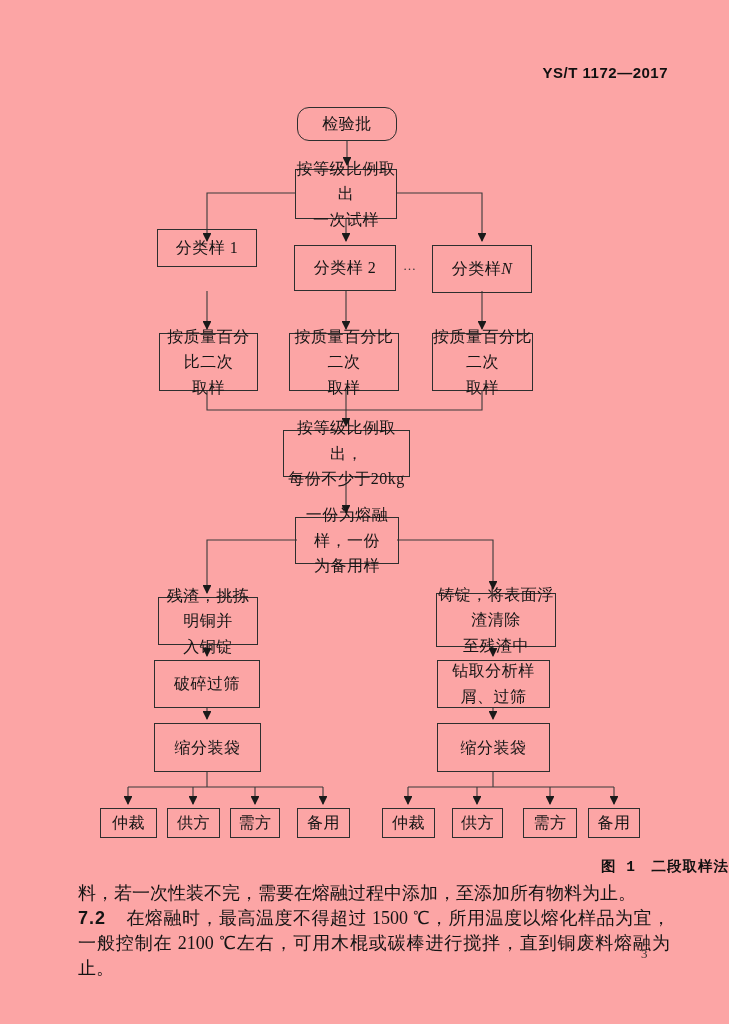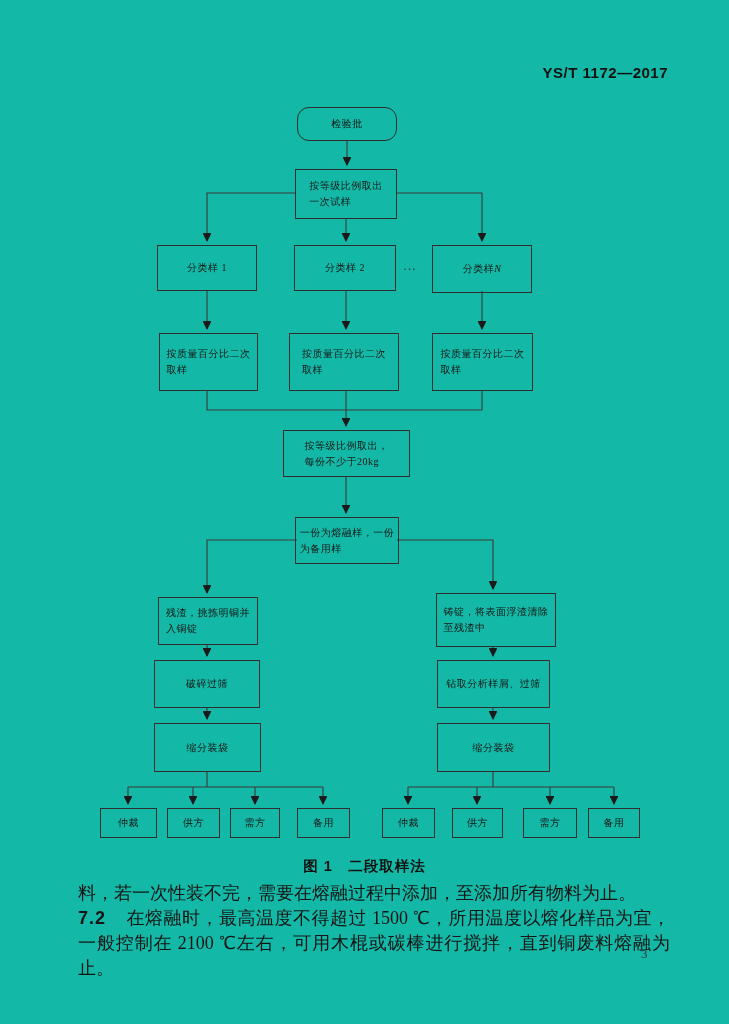--- a/index.html
+++ b/index.html
@@ -1,41 +1,41 @@
 <!DOCTYPE html>
 <html><head>
 <meta charset="utf-8">
 <style>
   html,body { margin:0; padding:0; background:#e8e8e6; }
   .page {
     position:relative; width:729px; height:1024px; margin:0 auto;
-    background:#14b8a6; overflow:hidden;
+    background:#fca5a5; overflow:hidden;
     font-family:"Liberation Serif", serif; color:#1a1a1a;
   }
   .hdr {
     position:absolute; top:64px; right:61px;
     font-family:"Liberation Sans", sans-serif; font-weight:bold;
     font-size:15px; letter-spacing:0.5px; color:#111;
   }
   svg.wires { position:absolute; left:0; top:0; pointer-events:none; }
   .fnode {
     position:absolute; box-sizing:border-box;
     border:1.3px solid #2e2e2e; background:transparent;
     display:flex; align-items:center; justify-content:center;
-    text-align:left; font-size:10px; line-height:1.6;
+    text-align:center; font-size:16px; line-height:1.6;
     white-space:pre-line; letter-spacing:0.5px; color:#151515;
   }
   .fnode.start { border-radius:12px; }
   .ellip {
     position:absolute; font-size:13px; color:#333; letter-spacing:2px;
   }
   .var { font-style:italic; font-family:"Liberation Serif", serif; }
   .caption {
-    position:absolute; left:0; top:857px; width:729px; text-align:center;
-    font-family:Liberation Sans, sans-serif; font-weight:bold;
+    position:absolute; left:0; top:857px; width:729px; text-align:right;
+    font-family:Liberation Mono, monospace; font-weight:bold;
     font-size:14.5px; letter-spacing:1px; color:#111;
   }
   .bodytext {
     position:absolute; left:78px; width:592px;
     font-size:18px; line-height:25px; text-align:justify; color:#141414;
   }
   .cont { top:881px; }
   .clause { top:906px; }
   .clause-num {
     font-family:"Liberation Sans", sans-serif; font-weight:bold;
@@ -86,21 +86,21 @@
       <path d="M550,787 V804" marker-end="url(#arr)"></path>
       <path d="M614,787 V804" marker-end="url(#arr)"></path>
     </g>
   </svg>
 
   <div class="fnode start" style="left:297px;top:107px;width:100px;height:34px">检验批</div>
 
   <div class="fnode" style="left:295px;top:169px;width:102px;height:50px">按等级比例取出
 一次试样</div>
 
-  <div class="fnode" style="left:157px;top:245px;width:100px;height:46px">分类样 1</div>
+  <div class="fnode" style="left:157px;top:229px;width:100px;height:38px">分类样 1</div>
   <div class="fnode" style="left:294px;top:245px;width:102px;height:46px">分类样 2</div>
   <div class="ellip" style="left:403px;top:258px">…</div>
   <div class="fnode" style="left:432px;top:245px;width:100px;height:48px">
     <span>分类样 </span><span class="var">N</span>
   </div>
 
   <div class="fnode" style="left:159px;top:333px;width:99px;height:58px">按质量百分比二次
 取样</div>
   <div class="fnode" style="left:289px;top:333px;width:110px;height:58px">按质量百分比二次
 取样</div>

